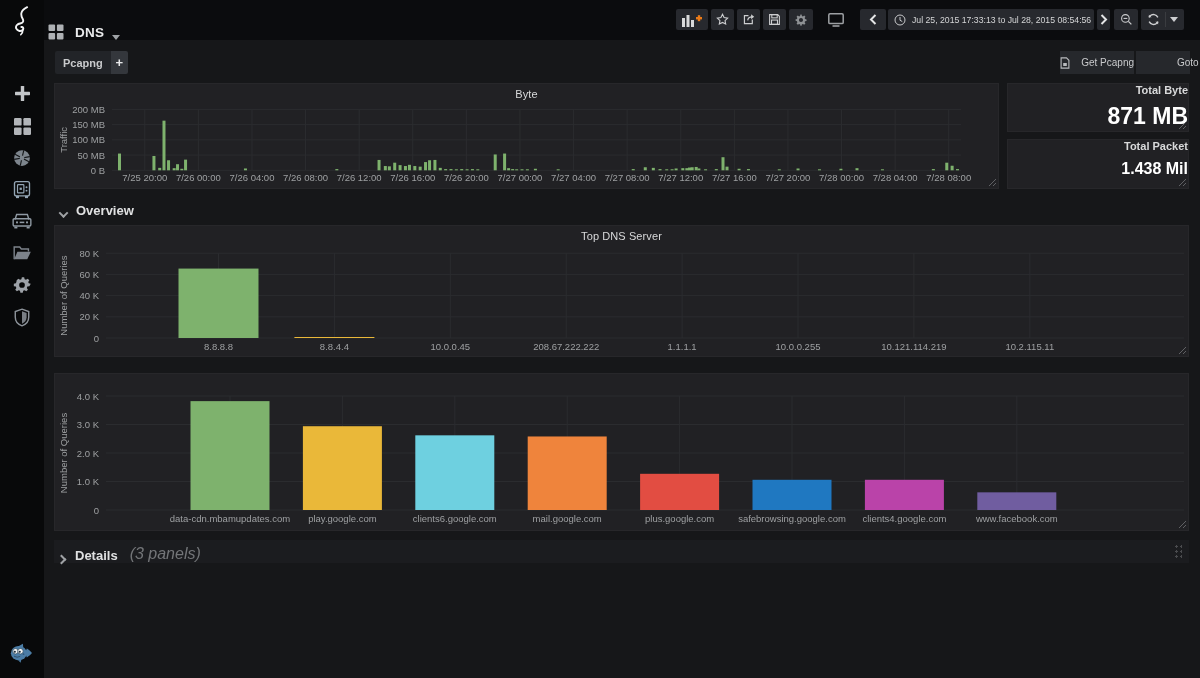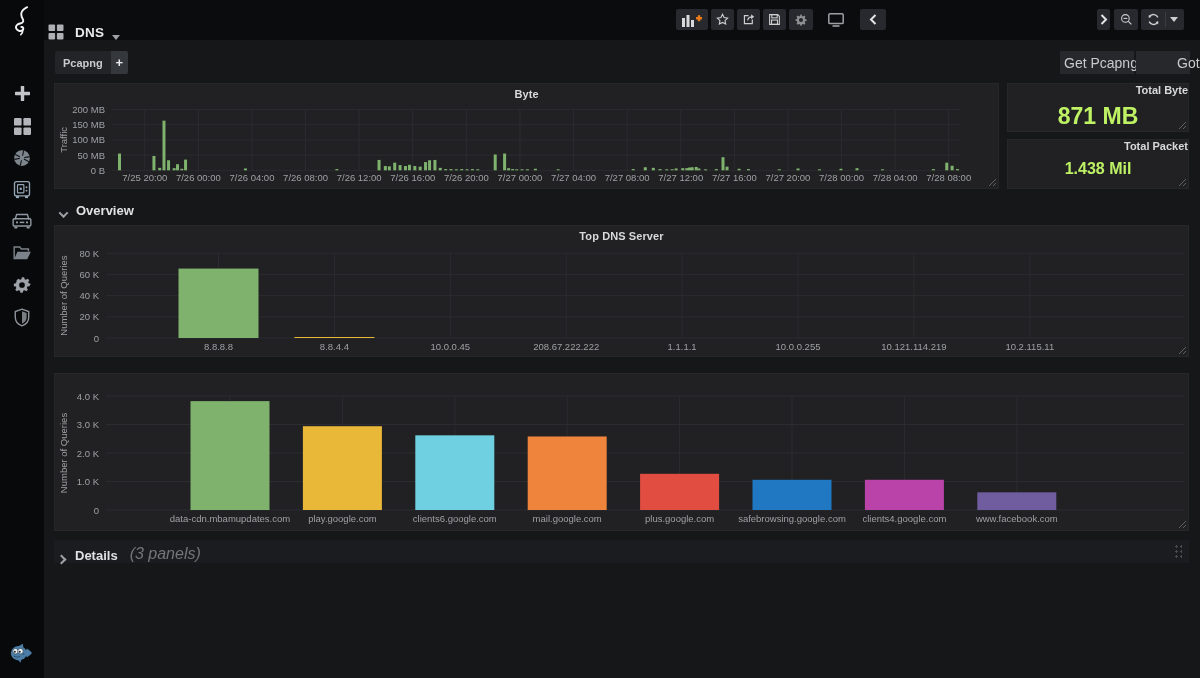--- a/index.html
+++ b/index.html
@@ -21,31 +21,31 @@
   
   .sidebar { position:absolute; left:0; top:0; width:44px; height:678px; background:#08090a; z-index:6; }
   .logo { position:absolute; left:10px; top:6px; width:24px; height:30px; }
   .side-item { position:absolute; left:0; width:44px; height:30px; display:flex; align-items:center; justify-content:center; }
   .mascot { position:absolute; left:10px; top:642px; width:23px; height:22px; }
 
   
   .filters { position:absolute; left:55px; top:51px; height:23px; display:flex; z-index:2; }
   .filters .flabel { background:#222428; color:#c9cacc; font-size:11px; font-weight:bold; display:flex; align-items:center; padding:0 8px; border-radius:2px 0 0 2px; }
   .filters .fplus { background:#34373c; color:#e8e9ea; width:17px; display:flex; align-items:center; justify-content:center; font-size:13px; font-weight:bold; border-radius:0 2px 2px 0; }
-  .actionbtn { position:absolute; top:51px; height:23px; background:#26282c; border-radius:0; color:#c9cacc; font-size:14px; display:flex; align-items:center; justify-content:space-between; gap:4px; z-index:2; white-space:nowrap; }
+  .actionbtn { position:absolute; top:51px; height:23px; background:#26282c; border-radius:0; color:#c9cacc; font-size:10px; display:flex; align-items:center; justify-content:space-between; gap:4px; z-index:2; white-space:nowrap; }
 
   
   .panel { position:absolute; background:#212124; border:1px solid rgba(255,255,255,0.03); }
-  .panel .ptitle { position:absolute; left:0; top:4px; width:100%; text-align:center; font-size:11px; font-weight:bold; color:#d8d9da; letter-spacing:.1px; }
+  .panel .ptitle { position:absolute; left:0; top:4px; width:100%; text-align:center; font-size:11px; font-weight:normal; color:#d8d9da; letter-spacing:.1px; }
   .panel svg.chart { position:absolute; left:0; top:0; }
   .rhandle { position:absolute; right:1px; bottom:1px; width:9px; height:9px; }
 
   .statpanel { position:absolute; background:#212124; border:1px solid rgba(255,255,255,0.03); }
   .statpanel .stitle { position:absolute; top:0; left:0; width:100%; text-align:right; font-size:11px; font-weight:bold; color:#d8d9da; }
-  .statpanel .svalue { position:absolute; left:0; width:100%; text-align:center; font-weight:bold; color:#bef264; }
+  .statpanel .svalue { position:absolute; left:0; width:100%; text-align:right; font-weight:bold; color:#ffffff; }
 
   
   .rowhead { position:absolute; display:flex; align-items:flex-end; color:#e0e1e2; }
   .rowhead .rtitle { font-size:13px; font-weight:bold; }
   .rowhead .rnote { font-size:16px; font-style:italic; color:#737578; margin-left:12px; }
   .chev-down { width:7px; height:7px; border-right:2px solid #9fa2a5; border-bottom:2px solid #9fa2a5; transform:rotate(45deg) translate(-1px,-1px); margin-right:9px; }
   .chev-right { width:7px; height:7px; border-right:2px solid #9fa2a5; border-bottom:2px solid #9fa2a5; transform:rotate(-45deg); margin-right:10px; margin-left:-2px; }
   .details-row { position:absolute; left:54px; top:540px; width:1135px; height:23px; background:#1b1c1f; }
   .dragdots { position:absolute; right:7px; top:3px; width:9px; height:17px;
     background-image:radial-gradient(circle, #4a4b4e 1.1px, transparent 1.2px);
@@ -107,20 +107,27 @@
 
     <svg style="position:absolute; left:828px; top:13px;" width="16" height="14" viewBox="0 0 16 14">
       <rect x="0.8" y="0.8" width="14.4" height="9.8" rx="1.2" fill="none" stroke="#9da0a3" stroke-width="1.5"></rect>
       <rect x="4.5" y="12.2" width="7" height="1.6" fill="#9da0a3"></rect>
     </svg>
 
     <div class="navbtn" style="left:860px; width:26px;">
       <svg width="8" height="11" viewBox="0 0 8 11">
         <path d="M6.5 1L2 5.5 6.5 10" fill="none" stroke="#e4e5e6" stroke-width="2"></path>
       </svg>
+    </div>
+    <div class="navbtn" style="left:888px; width:206px; justify-content:flex-start; padding:0 6px;">
+      <svg width="12" height="12" viewBox="0 0 24 24">
+        <circle cx="12" cy="12" r="10" fill="none" stroke="#c8c9cb" stroke-width="2"></circle>
+        <path d="M12 6v6.5l4.5 2.5" fill="none" stroke="#c8c9cb" stroke-width="2"></path>
+      </svg>
+      <span class="timetext">Jul 25, 2015 17:33:13 to Jul 28, 2015 08:54:56</span>
     </div>
     <div class="navbtn" style="left:1097px; width:13px;">
       <svg width="8" height="11" viewBox="0 0 8 11">
         <path d="M1.5 1L6 5.5 1.5 10" fill="none" stroke="#e4e5e6" stroke-width="2"></path>
       </svg>
     </div>
     <div class="navbtn" style="left:1114px; width:24px;">
       <svg width="13" height="13" viewBox="0 0 24 24">
         <circle cx="10" cy="10" r="7" fill="none" stroke="#cdced0" stroke-width="2"></circle>
         <line x1="6.5" y1="10" x2="13.5" y2="10" stroke="#cdced0" stroke-width="2"></line>

